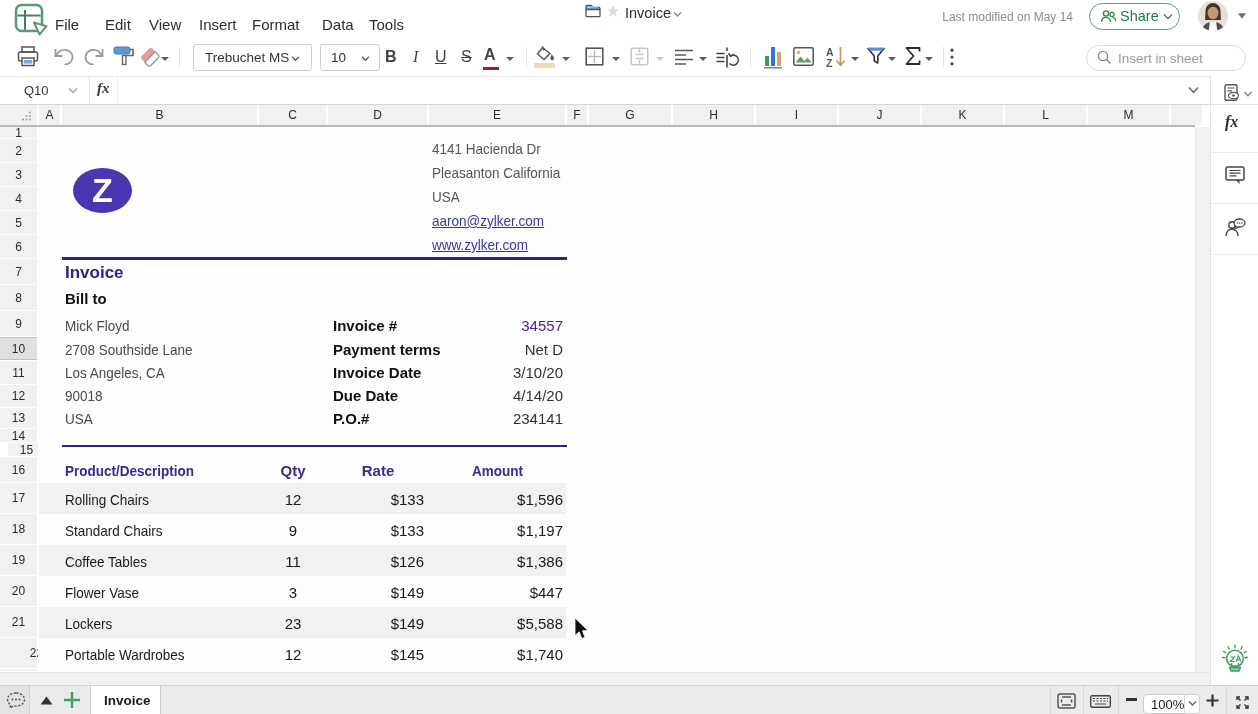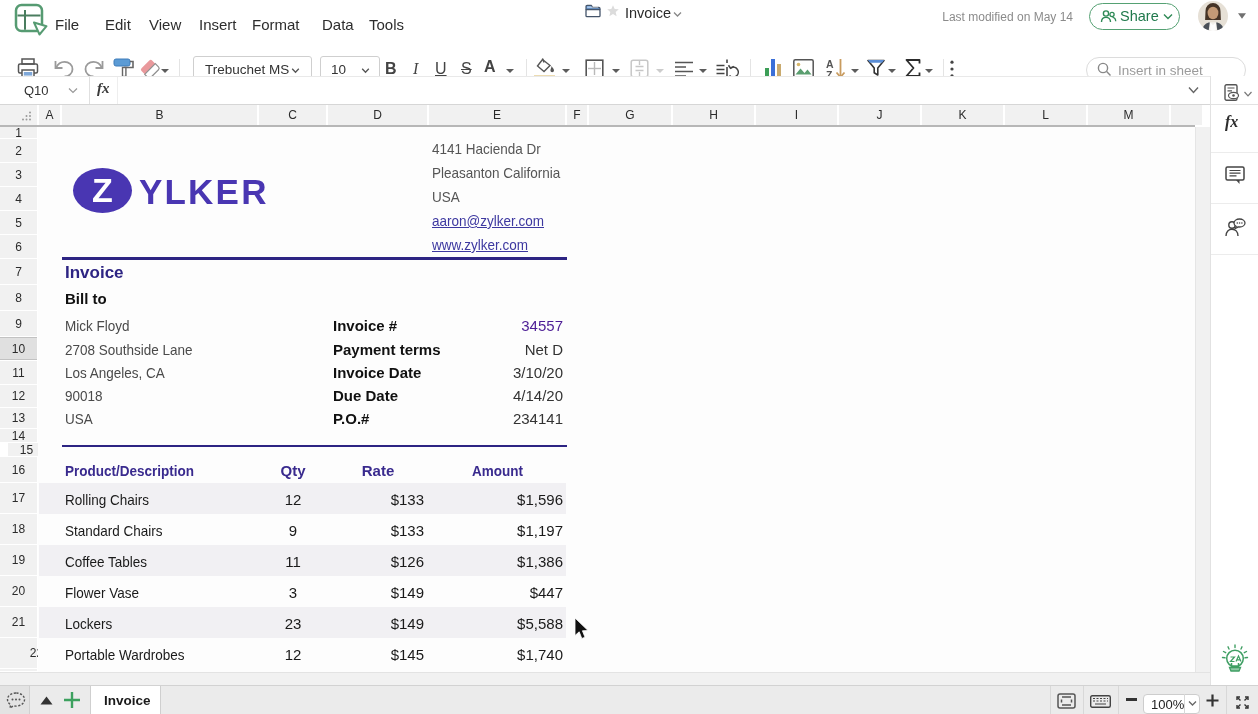--- a/index.html
+++ b/index.html
@@ -5,21 +5,21 @@
 * { margin:0; padding:0; box-sizing:border-box; }
 html,body { width:1258px; height:714px; }
 body { font-family:"Liberation Sans",sans-serif; position:relative; background:#fff; overflow:hidden; }
 .abs { position:absolute; }
 .ctr { display:flex; align-items:center; justify-content:center; }
 svg { display:block; }
 
 #menubar { left:0; top:0; width:1258px; height:38px; background:#fff; }
 .menuitem { position:absolute; top:16px; font-size:15px; color:#2d2d2d; }
 
-#toolbar { left:0; top:38px; width:1258px; height:38px; background:#fff;margin-top:12px; }
+#toolbar { left:0; top:38px; width:1258px; height:38px; background:#fff; }
 .tdiv { position:absolute; top:9px; width:1px; height:20px; background:#e4e4e4; }
 .chev { position:absolute; width:9px; height:9px; }
 .tri { position:absolute; width:0; height:0; border-left:4px solid transparent; border-right:4px solid transparent; border-top:4.5px solid #5c5c5c; }
 .selbox { position:absolute; top:6px; height:27px; border:1px solid #cfcfcf; border-radius:3px; background:#fff; }
 
 #fbar { left:0; top:76px; width:1258px; height:29px; background:#fff; border-top:1px solid #e9e9e9; border-bottom:1px solid #d6d6d6; }
 
 #colhead { left:38px; top:105px; width:1172px; height:21px; background:#fff; }
 .colcell { position:absolute; top:0; height:20px; background:#f1f1f1; display:flex; align-items:center; justify-content:center; font-size:12px; color:#2b2b2b; }
 #rowhead { left:0; top:127px; width:38px; height:545px; background:#fff; }
@@ -307,21 +307,20 @@
     <div class="rowcell" style="top: 511px; height: 30px; padding-left: 36px;">22</div>
     <div class="rowcell" style="top: 542px; height: 2px;"></div>
   </div>
 
 <div class="abs" id="grid"></div>
 
 <div class="abs" style="left:0;top:0;width:1258px;height:714px;pointer-events:none">
 
   <div class="abs" style="left:73px;top:168px;width:59px;height:45px;background:#4936b2;border-radius:50%"></div>
   <div class="abs ctr" style="left:73px;top:168px;width:59px;height:45px;color:#fff;font-size:34px;font-weight:bold">Z</div>
-  <div class="abs" style="left:139px;top:172px;font-size:35px;font-weight:bold;color:#4936b2;letter-spacing:2.2px">YLKER</div>
 
   <div class="txt" style="left:432px;top:140px;font-size:15px;color:#555;transform:scaleX(0.9);transform-origin:0 50%">4141 Hacienda Dr</div>
   <div class="txt" style="left:432px;top:164px;font-size:15px;color:#555;transform:scaleX(0.9);transform-origin:0 50%">Pleasanton California</div>
   <div class="txt" style="left:432px;top:188px;font-size:15px;color:#555;transform:scaleX(0.9);transform-origin:0 50%">USA</div>
   <div class="txt" style="left:432px;top:212px;font-size:15px;color:#3d38a0;text-decoration:underline;transform:scaleX(0.9);transform-origin:0 50%">aaron@zylker.com</div>
   <div class="txt" style="left:432px;top:236px;font-size:15px;color:#3d38a0;text-decoration:underline;transform:scaleX(0.9);transform-origin:0 50%">www.zylker.com</div>
 
   <div class="abs" style="left:62px;top:257px;width:505px;height:3px;background:#2d2483"></div>
 
   <div class="txt" style="left:65px;top:263px;font-size:17px;font-weight:bold;color:#2d2483">Invoice</div>

